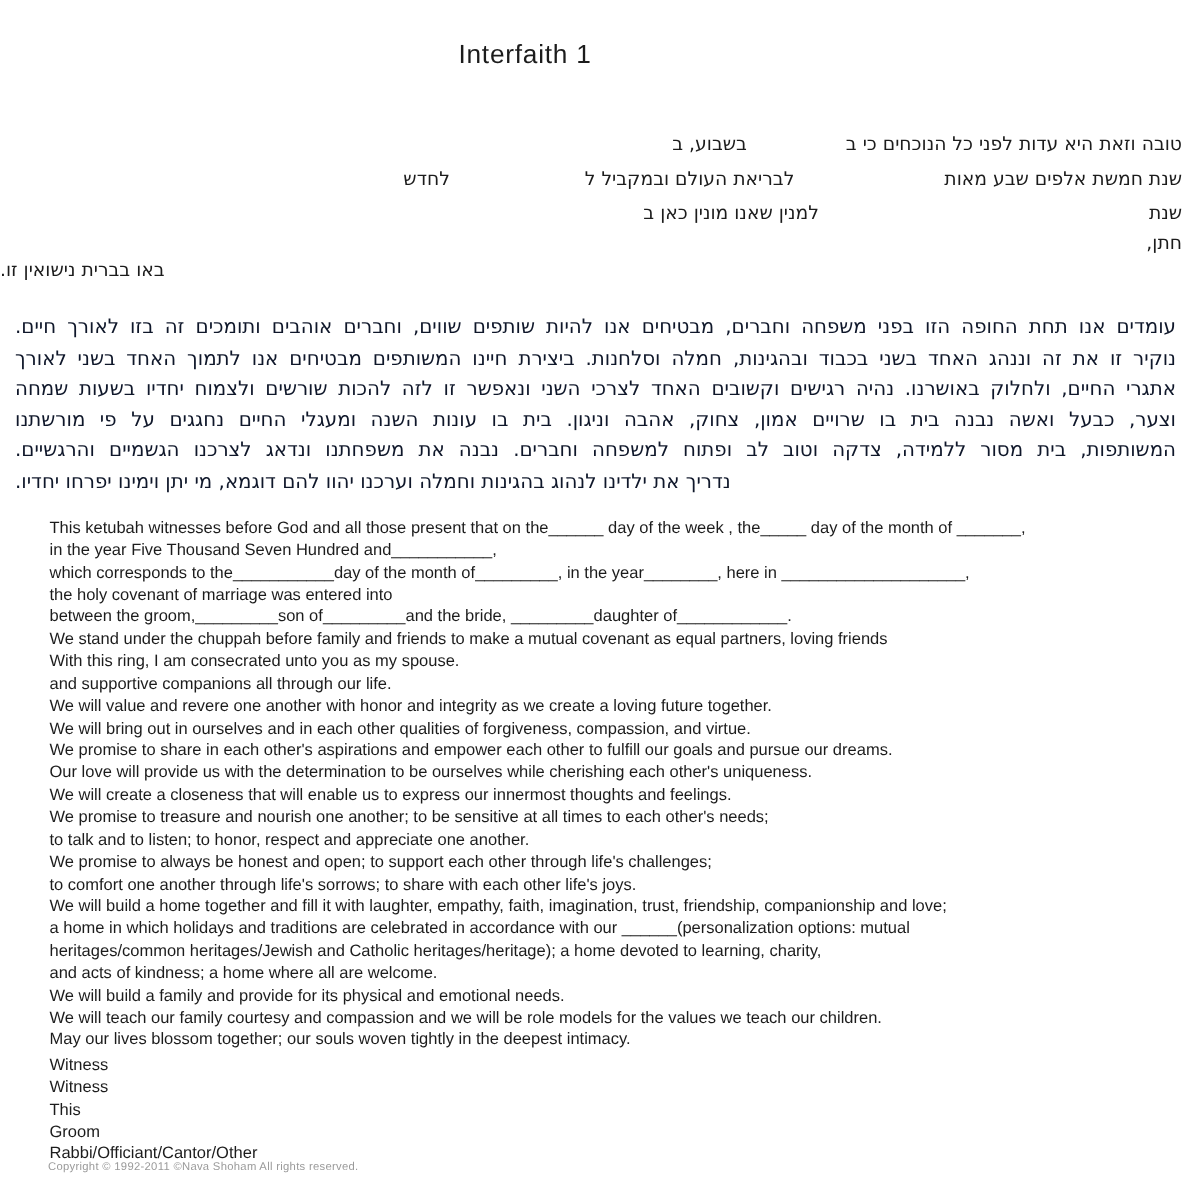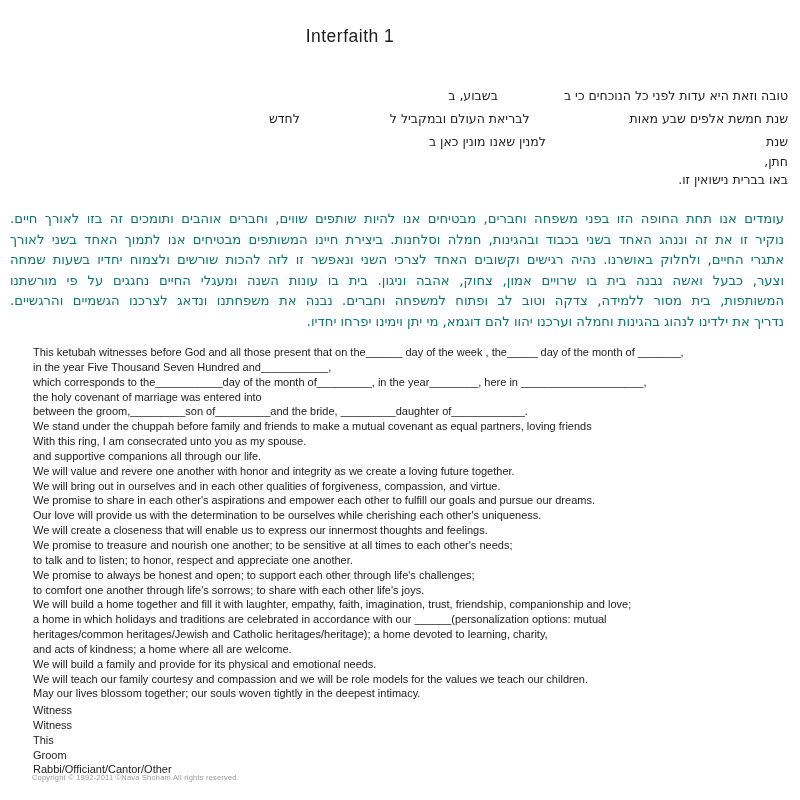--- a/index.html
+++ b/index.html
@@ -22,33 +22,33 @@
   
   .heb-date {
     position:absolute; top:84px; left:0; right:6px;
     direction:rtl;
     font-family:"DejaVu Sans", sans-serif;
     font-size:12.5px;
     color:#1c1c1c;
   }
   .h-row { text-align:right; line-height:23px; white-space:nowrap; }
   .h-row.tight { line-height:17.5px; }
-  .h-row.center { text-align:right; }
+  .h-row.center { text-align:left; }
   .gap { display:inline-block; height:1px; }
   .g66 { width:66px; } .g100 { width:100px; } .g90 { width:90px; } .g220 { width:220px; }
   
   .heb-para {
     position:absolute; top:209px; left:10px; right:10px;
     direction:rtl;
     font-family:"DejaVu Sans", sans-serif;
     font-size:13.2px;
-    color:#0f766e;
+    color:#0f172a;
   }
   .heb-para .jline { text-align:justify; text-align-last:justify; line-height:20.5px; }
-  .heb-para .cline { text-align:right; line-height:20.5px; }
+  .heb-para .cline { text-align:left; line-height:20.5px; }
   
   .eng {
     position:absolute; top:345px; left:33px; right:18px;
     font-size:11px;
     line-height:14.85px;
     color:#1c1c1c;
   }
   .eng .line { white-space:pre-wrap; }
   .sigs {
     position:absolute; top:703px; left:33px;

